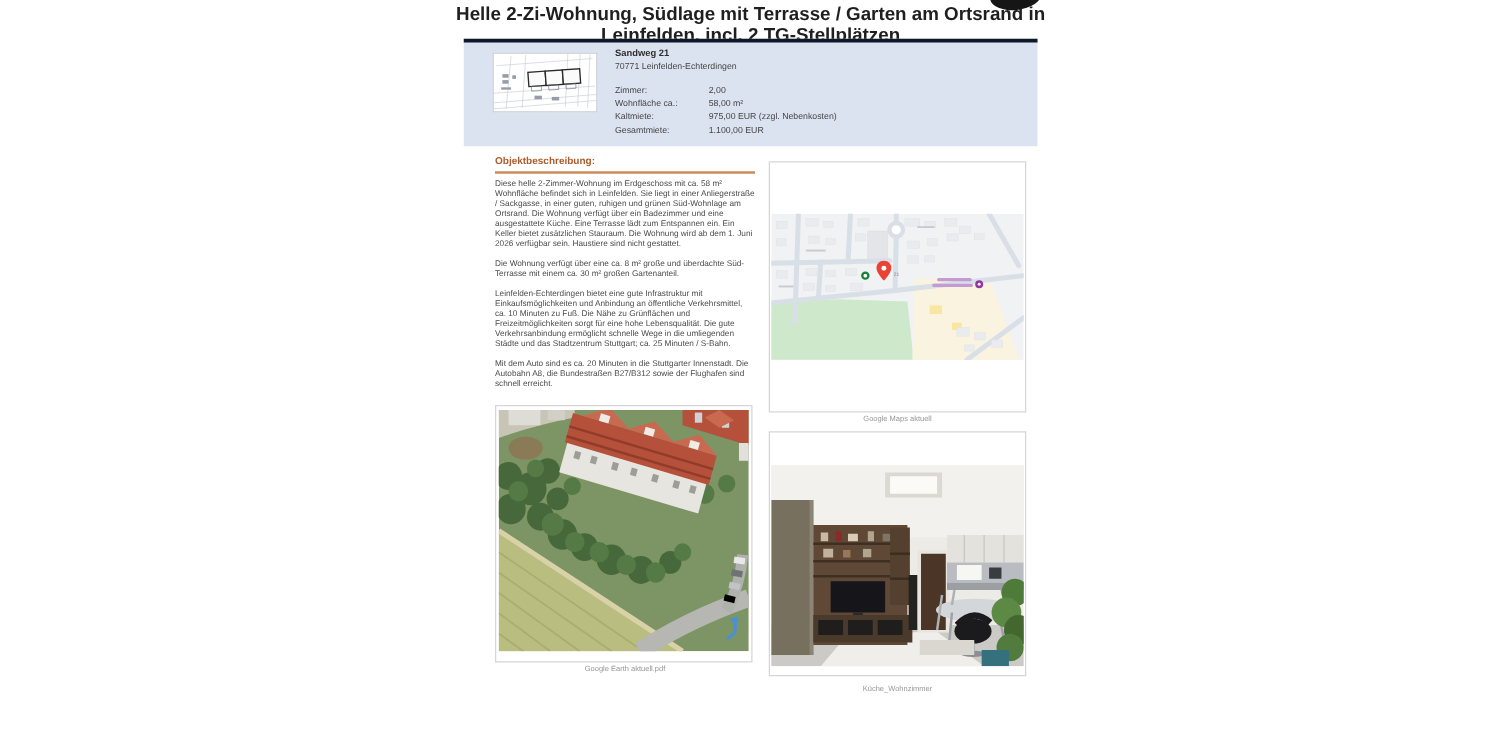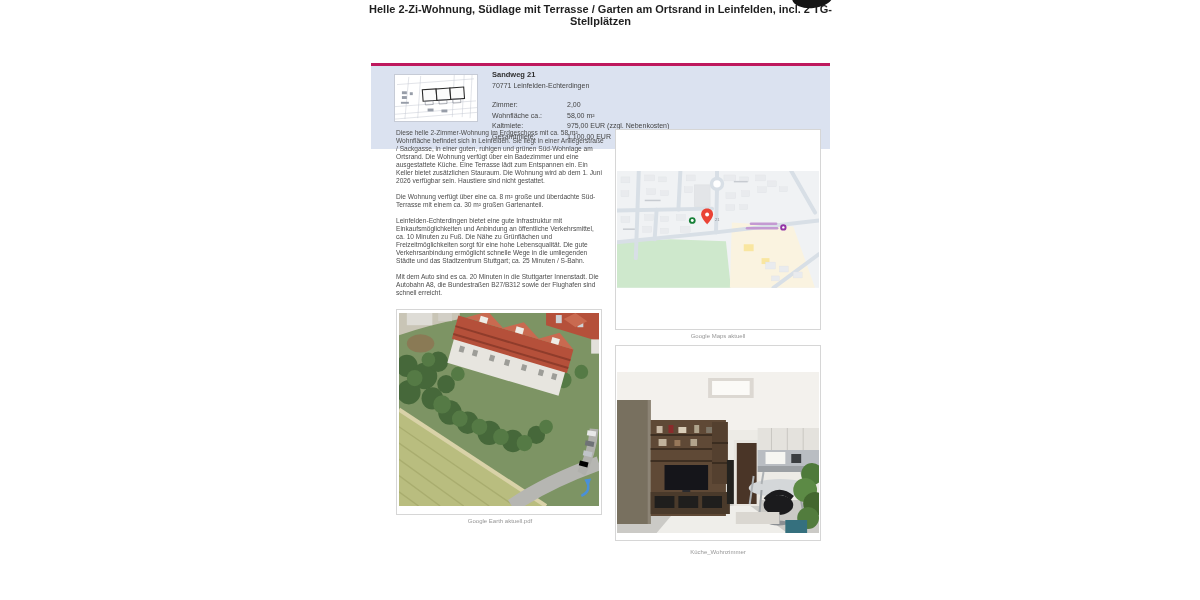--- a/index.html
+++ b/index.html
@@ -1,26 +1,26 @@
 <!DOCTYPE html>
 <html><head>
 <meta charset="utf-8">
 <style>
   html,body{margin:0;padding:0;background:#ffffff;}
   .canvas{position:relative;width:1200px;height:600px;background:#ffffff;overflow:hidden;
           font-family:"Liberation Sans",sans-serif;}
   .doc{position:absolute;left:371px;top:0;width:459px;height:600px;}
 
   .title{position:absolute;top:3px;left:-10px;width:479px;text-align:center;
-         font-size:11px;font-weight:bold;color:#1f1f1f;}
+         font-size:15px;font-weight:bold;color:#1f1f1f;}
   .logo{position:absolute;left:421px;top:-14px;width:41px;height:22px;background:#161616;
         border-radius:50%;transform:rotate(-6deg);}
 
   .header-box{position:absolute;left:0;top:31px;width:459px;height:86px;
-              background:#dbe2f0;border-top:3px solid #be185d;box-sizing:border-box;margin-top:32px;}
+              background:#dbe2f0;border-top:3px solid #0f172a;box-sizing:border-box;}
   .siteplan{position:absolute;left:23px;top:8px;width:84px;height:48px;background:#ffffff;
             border:1px solid #c6cbd6;box-sizing:border-box;overflow:hidden;}
   .siteplan svg{display:block;width:100%;height:100%;}
   .hdr-info{position:absolute;left:121px;top:4px;width:330px;}
   .street{font-size:7.5px;font-weight:bold;color:#2f2f2f;}
   .city{font-size:7px;color:#454545;margin-top:3px;}
   .details{margin-top:11px;}
   .detail-row{display:flex;font-size:7px;color:#454545;line-height:10.5px;}
   .dl{width:75px;flex:none;}
   .dv{flex:1;}
@@ -104,20 +104,21 @@
           </div>
           <div class="detail-row">
             <span class="dl">Gesamtmiete:</span>
             <span class="dv">1.100,00 EUR</span>
           </div>
         </div>
       </div>
     </div>
 
     <div class="left-col">
+      <h3 class="section-heading">Objektbeschreibung:</h3>
       <p class="body-p">Diese helle 2-Zimmer-Wohnung im Erdgeschoss mit ca. 58 m² Wohnfläche befindet sich in Leinfelden. Sie liegt in einer Anliegerstraße / Sackgasse, in einer guten, ruhigen und grünen Süd-Wohnlage am Ortsrand. Die Wohnung verfügt über ein Badezimmer und eine ausgestattete Küche. Eine Terrasse lädt zum Entspannen ein. Ein Keller bietet zusätzlichen Stauraum. Die Wohnung wird ab dem 1. Juni 2026 verfügbar sein. Haustiere sind nicht gestattet.</p>
       <p class="body-p">Die Wohnung verfügt über eine ca. 8 m² große und überdachte Süd-Terrasse mit einem ca. 30 m² großen Gartenanteil.</p>
 
       <p class="body-p">Leinfelden-Echterdingen bietet eine gute Infrastruktur mit Einkaufsmöglichkeiten und Anbindung an öffentliche Verkehrsmittel, ca. 10 Minuten zu Fuß. Die Nähe zu Grünflächen und Freizeitmöglichkeiten sorgt für eine hohe Lebensqualität. Die gute Verkehrsanbindung ermöglicht schnelle Wege in die umliegenden Städte und das Stadtzentrum Stuttgart; ca. 25 Minuten / S-Bahn.</p>
       <p class="body-p pre">Mit dem Auto sind es ca. 20 Minuten in die Stuttgarter Innenstadt. Die Autobahn A8, die Bundestraßen B27/B312 sowie der Flughafen sind
 schnell erreicht.</p>
 
       <div class="img-box earth-box">
         <svg viewBox="0 0 204 190" preserveAspectRatio="none">
           <rect width="204" height="190" fill="#7d9464"></rect>

